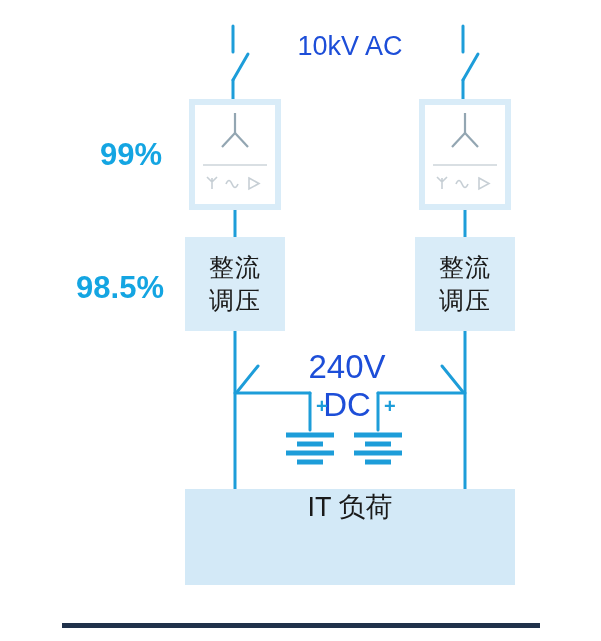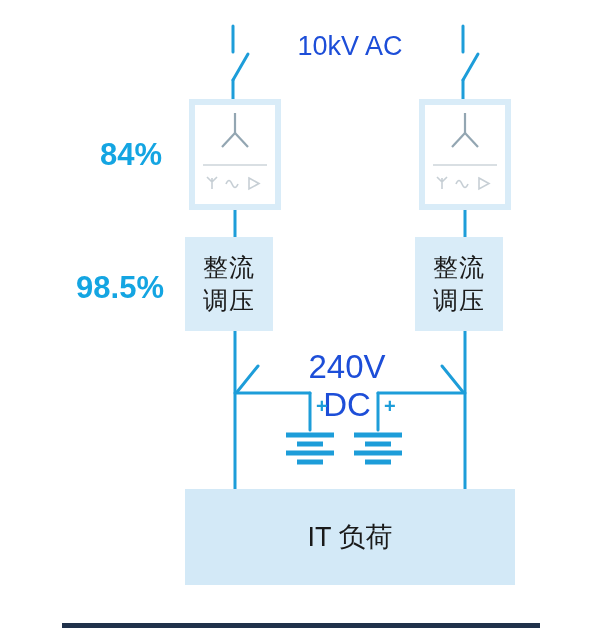--- a/index.html
+++ b/index.html
@@ -27,40 +27,40 @@
     width: 92px;
     height: 111px;
     background: #ffffff;
     border: 6px solid #d9ecf8;
     box-sizing: border-box;
   }
   .transformer-box svg { width: 100%; height: 100%; display: block; }
 
   .rectifier-box {
     position: absolute;
-    width: 88px;
+    width: 100px;
     height: 94px;
     background: #d9ecf8;
     display: flex;
     flex-direction: column;
     align-items: center;
     justify-content: center;
     color: #1a1a1a;
     font-size: 25px;
     line-height: 1.32;
     letter-spacing: 1px;
   }
 
   .it-load-box {
     position: absolute;
     left: 185px; top: 489px;
     width: 330px; height: 96px;
     background: #d3e9f7;
     display: flex;
-    align-items: center;
+    align-items: flex-start;
     justify-content: center;
     color: #1a1a1a;
     font-size: 27px;
   }
 
   .volt-label {
     position: absolute;
     color: #1d4ed8;
     text-align: center;
   }
@@ -181,21 +181,21 @@
     <span>调压</span>
   </div>
 
   <div class="it-load-box">
     <span>IT 负荷</span>
   </div>
 
   <div class="volt-label label-ac">10kV AC</div>
   <div class="volt-label label-dc">240V DC</div>
 
-  <div class="eff-label eff-99">84%</div>
+  <div class="eff-label eff-99">99%</div>
   <div class="eff-label eff-985">98.5%</div>
 
   <div class="plus-label plus-left">+</div>
   <div class="plus-label plus-right">+</div>
 
   <div class="footer-bar"></div>
 
 </div>
 
 </body></html>

